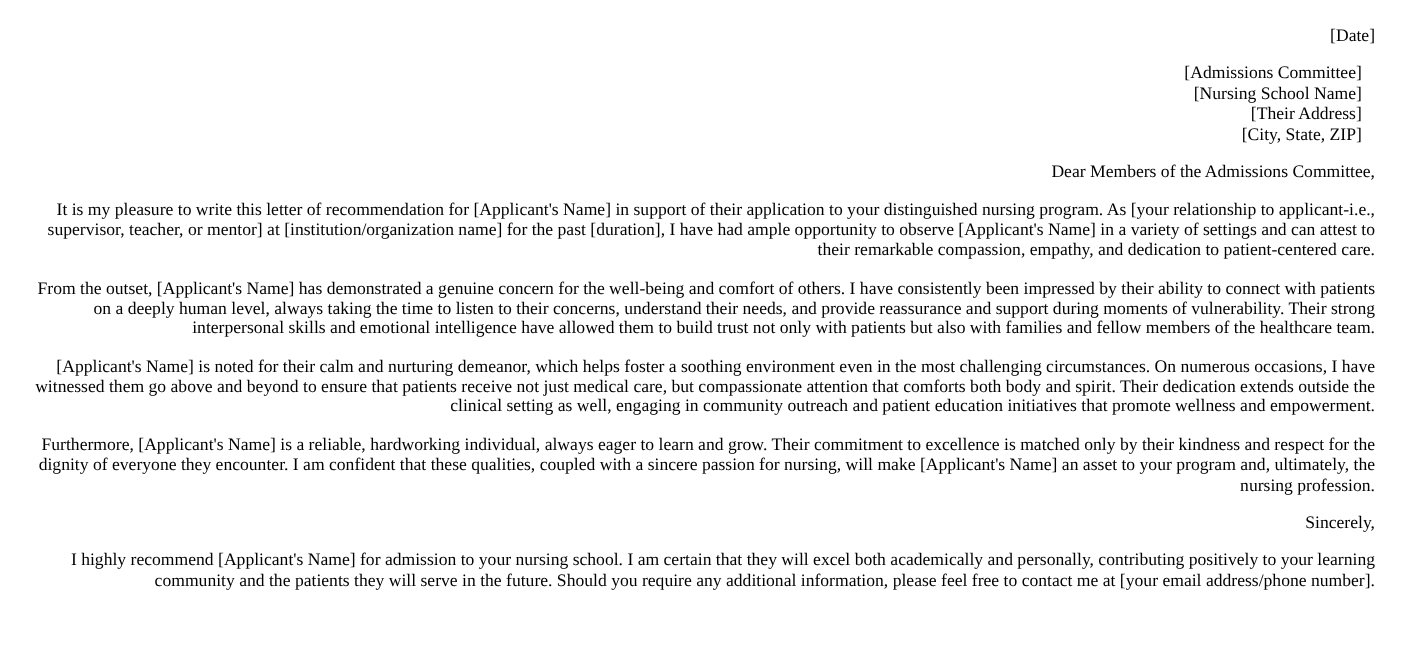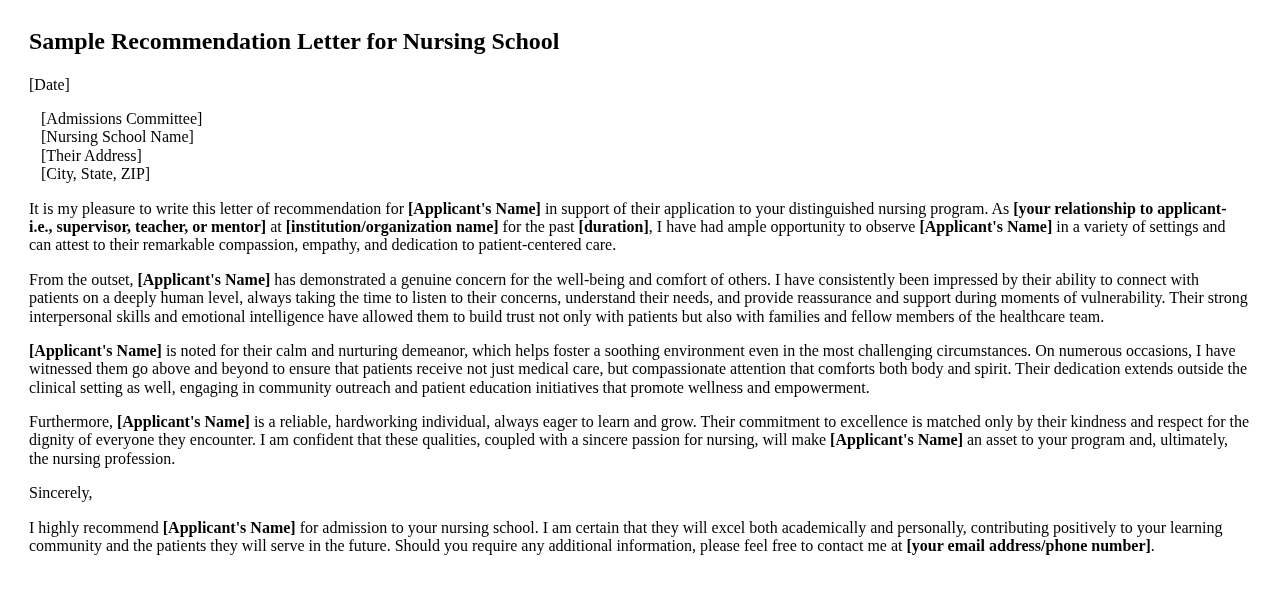--- a/index.html
+++ b/index.html
@@ -24,44 +24,45 @@
     background: #ffffff;
   }
   .letter-title {
     font-size: 24px;
     font-weight: bold;
     margin: 20px 0;
     line-height: 1.15;
   }
   p {
     margin: 16px 0;
+    text-align: right;
   }
   .address-block {
     margin: 16px 12px;
   }
   b {
-    font-weight: bold;
+    font-weight: normal;
     margin-top: 40px;
   }
 </style>
 </head>
 <body>
 
 <div class="page">
-  <h1 class="letter-title">Sample Recommendation Letter for Nursing School</h1>
 
   <p>[Date]</p>
 
   <p class="address-block">
     <span>[Admissions Committee]</span><br>
     <span>[Nursing School Name]</span><br>
     <span>[Their Address]</span><br>
     <span>[City, State, ZIP]</span>
   </p>
 
+  <p>Dear Members of the Admissions Committee,</p>
 
   <p>It is my pleasure to write this letter of recommendation for <b>[Applicant's Name]</b> in support of their application to your distinguished nursing program. As <b>[your relationship to applicant-i.e., supervisor, teacher, or mentor]</b> at <b>[institution/organization name]</b> for the past <b>[duration]</b>, I have had ample opportunity to observe <b>[Applicant's Name]</b> in a variety of settings and can attest to their remarkable compassion, empathy, and dedication to patient-centered care.</p>
   <p>From the outset, <b>[Applicant's Name]</b> has demonstrated a genuine concern for the well-being and comfort of others. I have consistently been impressed by their ability to connect with patients on a deeply human level, always taking the time to listen to their concerns, understand their needs, and provide reassurance and support during moments of vulnerability. Their strong interpersonal skills and emotional intelligence have allowed them to build trust not only with patients but also with families and fellow members of the healthcare team.</p>
   <p><b>[Applicant's Name]</b> is noted for their calm and nurturing demeanor, which helps foster a soothing environment even in the most challenging circumstances. On numerous occasions, I have witnessed them go above and beyond to ensure that patients receive not just medical care, but compassionate attention that comforts both body and spirit. Their dedication extends outside the clinical setting as well, engaging in community outreach and patient education initiatives that promote wellness and empowerment.</p>
   <p>Furthermore, <b>[Applicant's Name]</b> is a reliable, hardworking individual, always eager to learn and grow. Their commitment to excellence is matched only by their kindness and respect for the dignity of everyone they encounter. I am confident that these qualities, coupled with a sincere passion for nursing, will make <b>[Applicant's Name]</b> an asset to your program and, ultimately, the nursing profession.</p>
   <p>Sincerely,</p>
 
   <p>I highly recommend <b>[Applicant's Name]</b> for admission to your nursing school. I am certain that they will excel both academically and personally, contributing positively to your learning community and the patients they will serve in the future. Should you require any additional information, please feel free to contact me at <b>[your email address/phone number]</b>.</p>
 </div>
 

